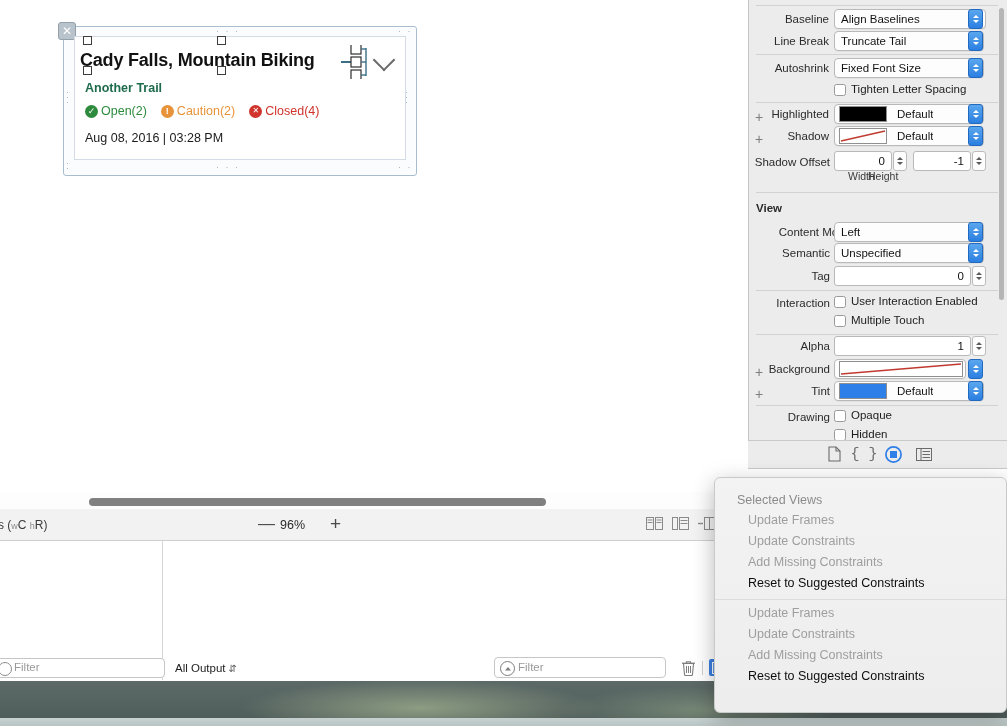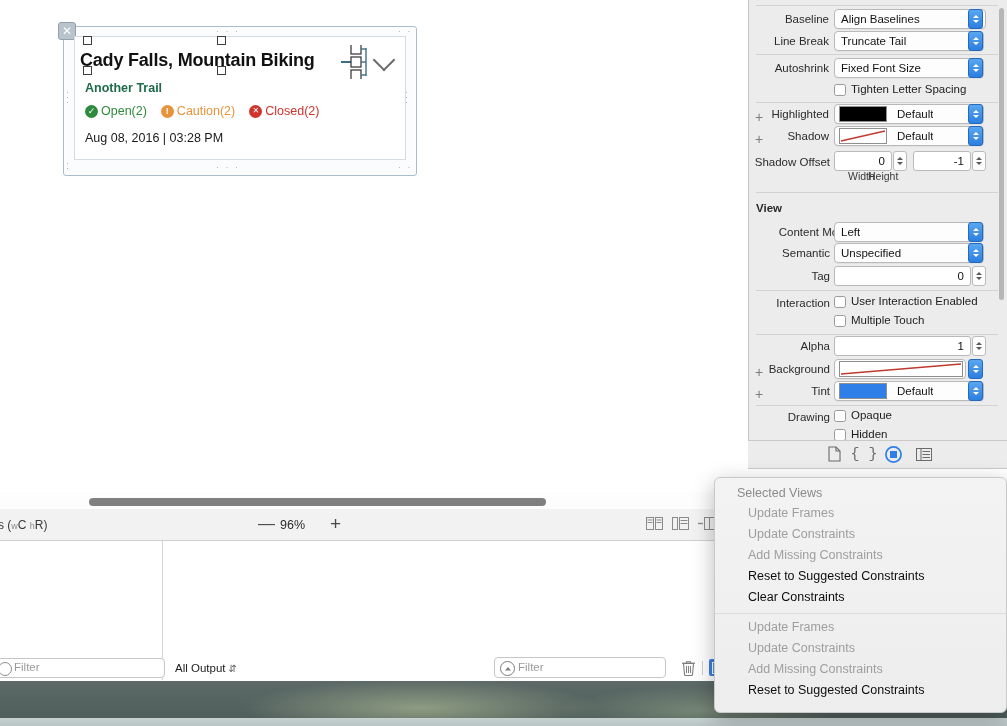--- a/index.html
+++ b/index.html
@@ -189,21 +189,21 @@
     border-top:1px solid #c9c9c9;border-bottom:1px solid #c9c9c9;
   }
   .tab-ico{position:absolute;top:445px;width:18px;height:18px;display:flex;align-items:center;justify-content:center;}
 
   
   #ctx-menu{
     position:absolute;left:714px;top:477px;width:293px;height:236px;
     background:linear-gradient(180deg,#f3f3f3,#ededed);
     border:1px solid #c9c9c9;border-radius:6px;
     box-shadow:0 6px 22px rgba(0,0,0,.28);
-    padding-top:5px;box-sizing:border-box;overflow:hidden;
+    padding-top:12px;box-sizing:border-box;overflow:hidden;
   }
   .ctx-head{
     font-size:12.5px;color:#8b8b8b;padding:3px 0 3px 22px;white-space:nowrap;
   }
   .ctx-item{
     font-size:12.5px;padding:2px 0 2px 33px;white-space:nowrap;line-height:17px;
   }
   .ctx-item.dim{color:#9e9e9e;}
   .ctx-item.on{color:#0d0d0d;}
   .ctx-sep{height:1px;background:#dcdcdc;margin:5px 0 3px 0;}
@@ -262,21 +262,21 @@
     <div class="status">
       <span class="glyph" style="background:#2e8b3d">✓</span>
       <span style="color:#2e8b3d">Open(2)</span>
     </div>
     <div class="status">
       <span class="glyph" style="background:#e8933a">!</span>
       <span style="color:#e8933a">Caution(2)</span>
     </div>
     <div class="status">
       <span class="glyph" style="background:#d0342c;font-size:8px;">✕</span>
-      <span style="color:#d0342c">Closed(2)</span>
+      <span style="color:#d0342c">Closed(4)</span>
     </div>
   </div>
 
   <div id="cell-date">Aug 08, 2016 | 03:28 PM</div>
 
   <div id="disclosure">
     <svg width="52" height="34" viewBox="0 0 52 34">
       <line x1="1" y1="17" x2="11" y2="17" stroke="#3b6f86" stroke-width="2"></line>
       <rect x="11" y="12" width="10" height="10" fill="#ffffff" stroke="#2f2f2f" stroke-width="1.2"></rect>
       <rect x="11" y="-1" width="10" height="10" fill="#ffffff" stroke="#2f2f2f" stroke-width="1.2"></rect>
@@ -550,21 +550,20 @@
   </svg>
 </div>
 
 <div id="ctx-menu">
   <div>
     <div class="ctx-head">Selected Views</div>
     <div class="ctx-item dim">Update Frames</div>
     <div class="ctx-item dim">Update Constraints</div>
     <div class="ctx-item dim">Add Missing Constraints</div>
     <div class="ctx-item on">Reset to Suggested Constraints</div>
-    <div class="ctx-item on">Clear Constraints</div>
   </div>
   <div class="ctx-sep"></div>
   <div>
     <div class="ctx-item dim">Update Frames</div>
     <div class="ctx-item dim">Update Constraints</div>
     <div class="ctx-item dim">Add Missing Constraints</div>
     <div class="ctx-item on">Reset to Suggested Constraints</div>
 
   </div>
 </div>

